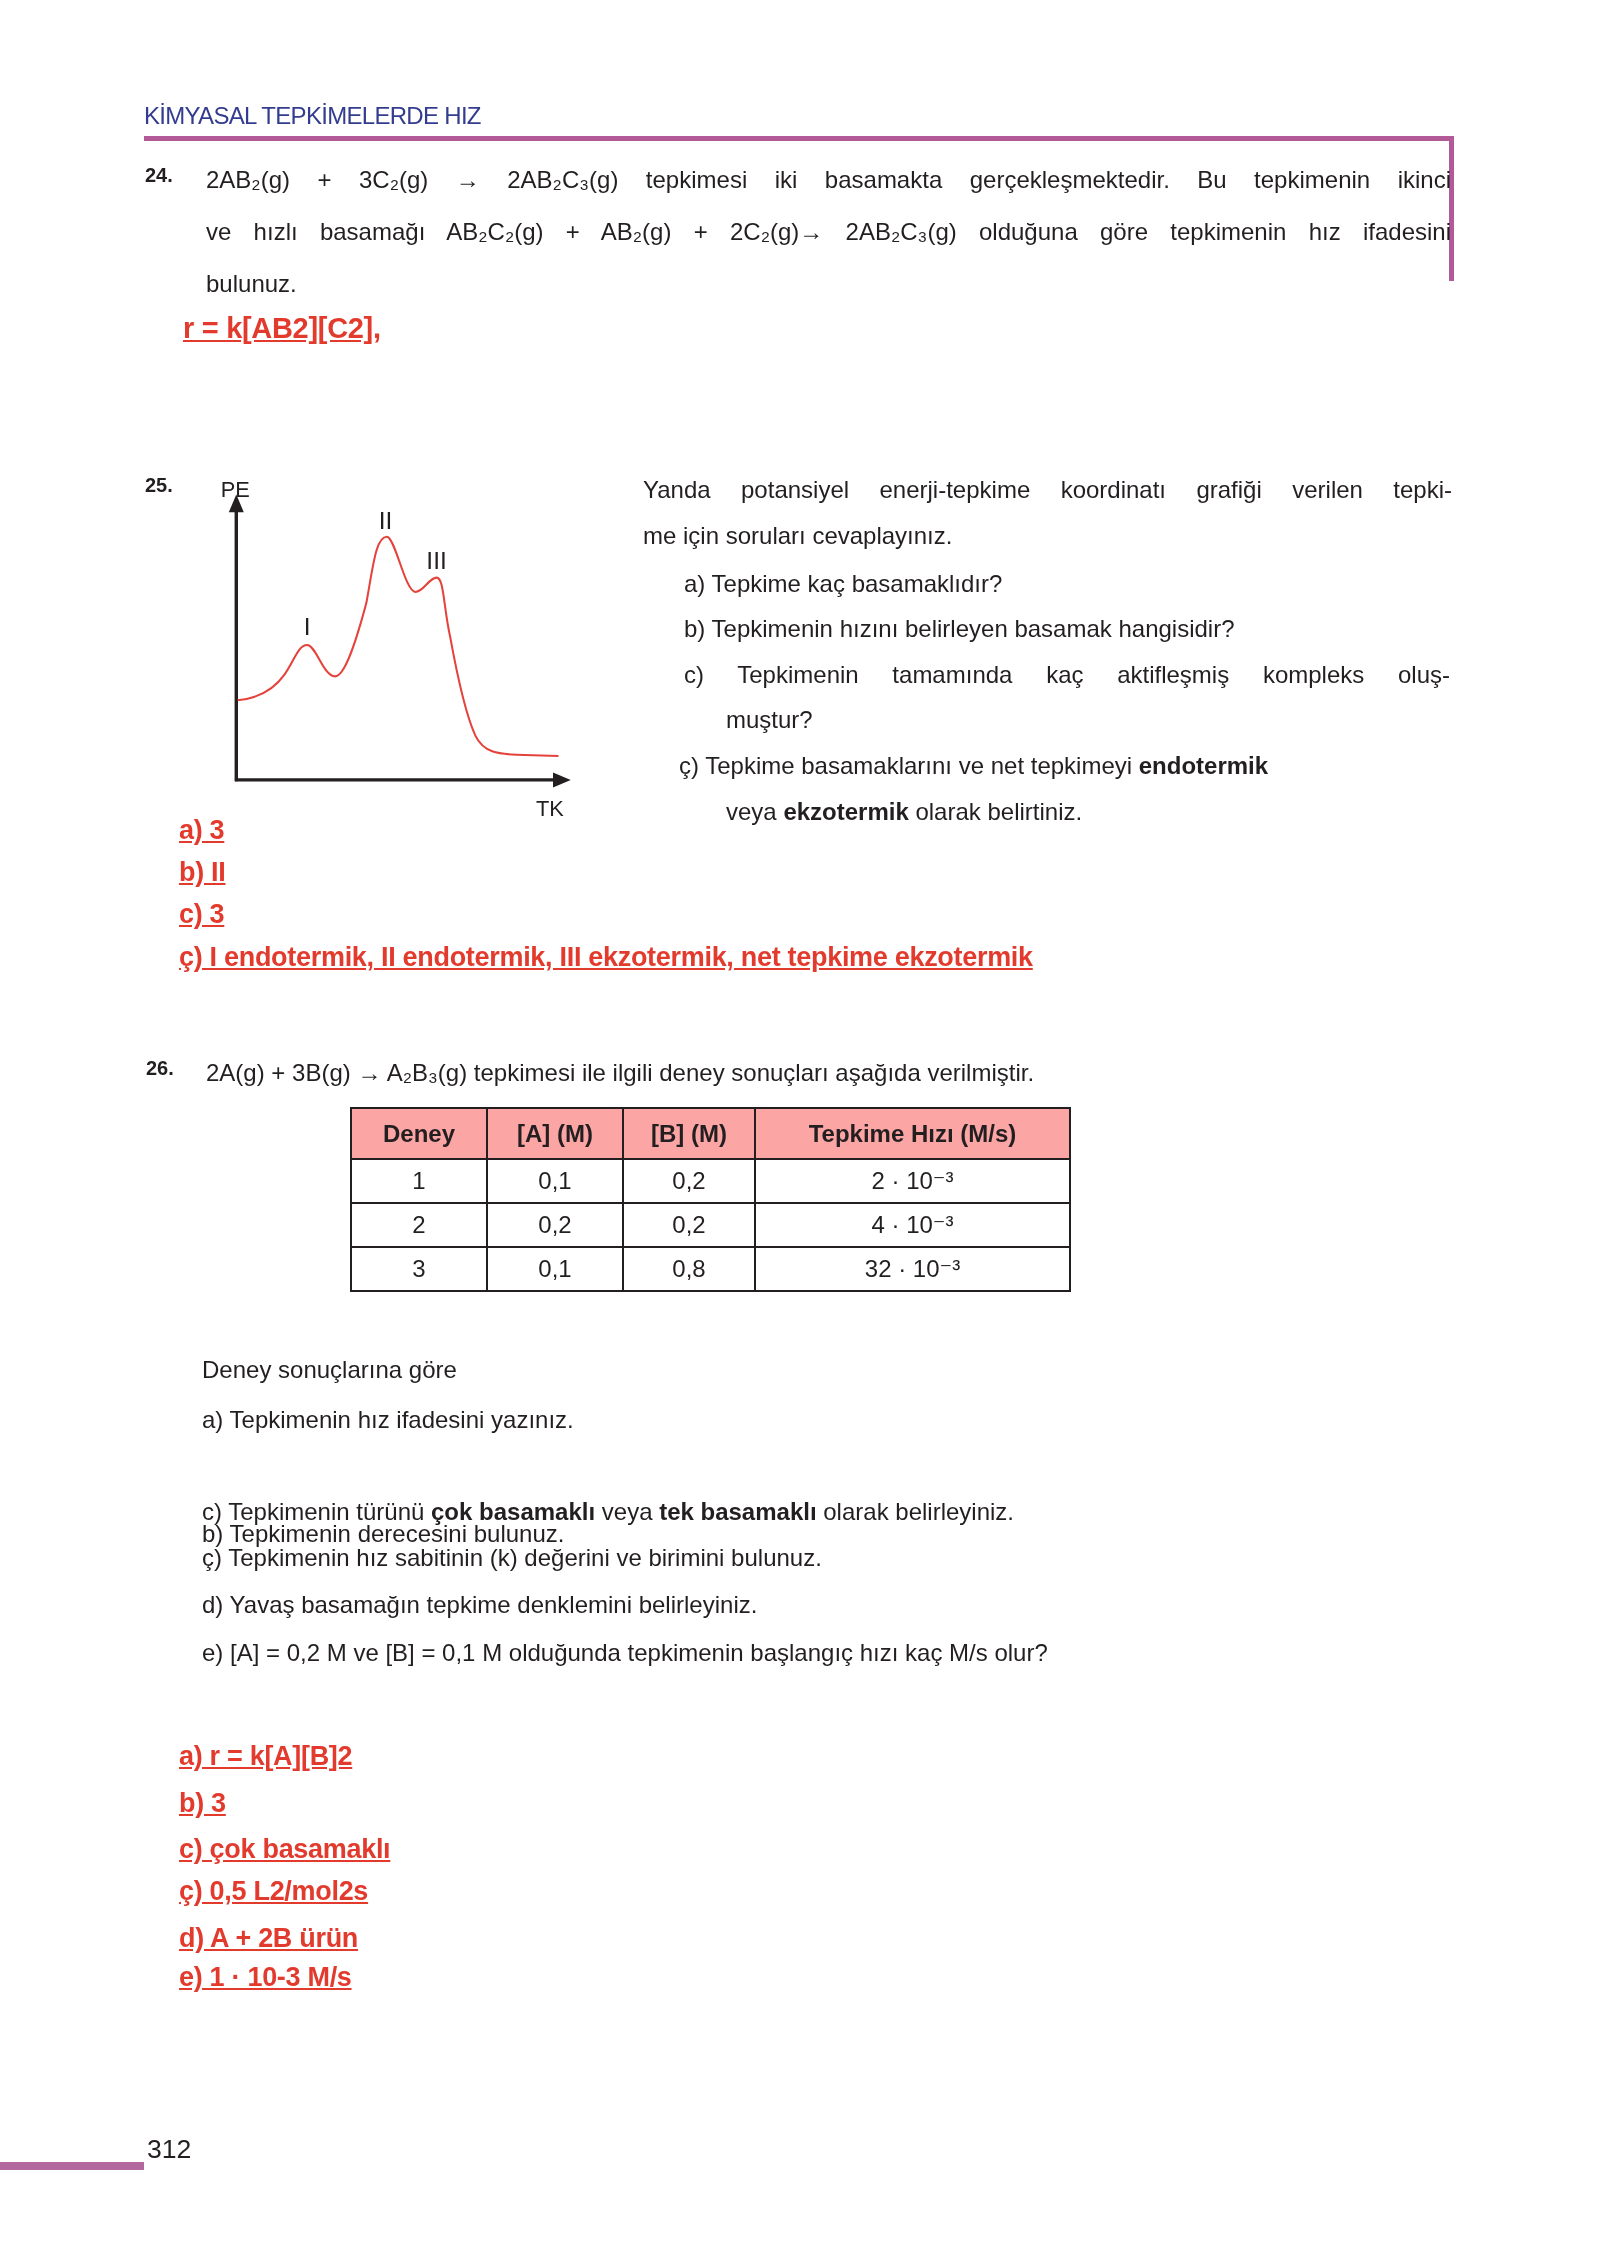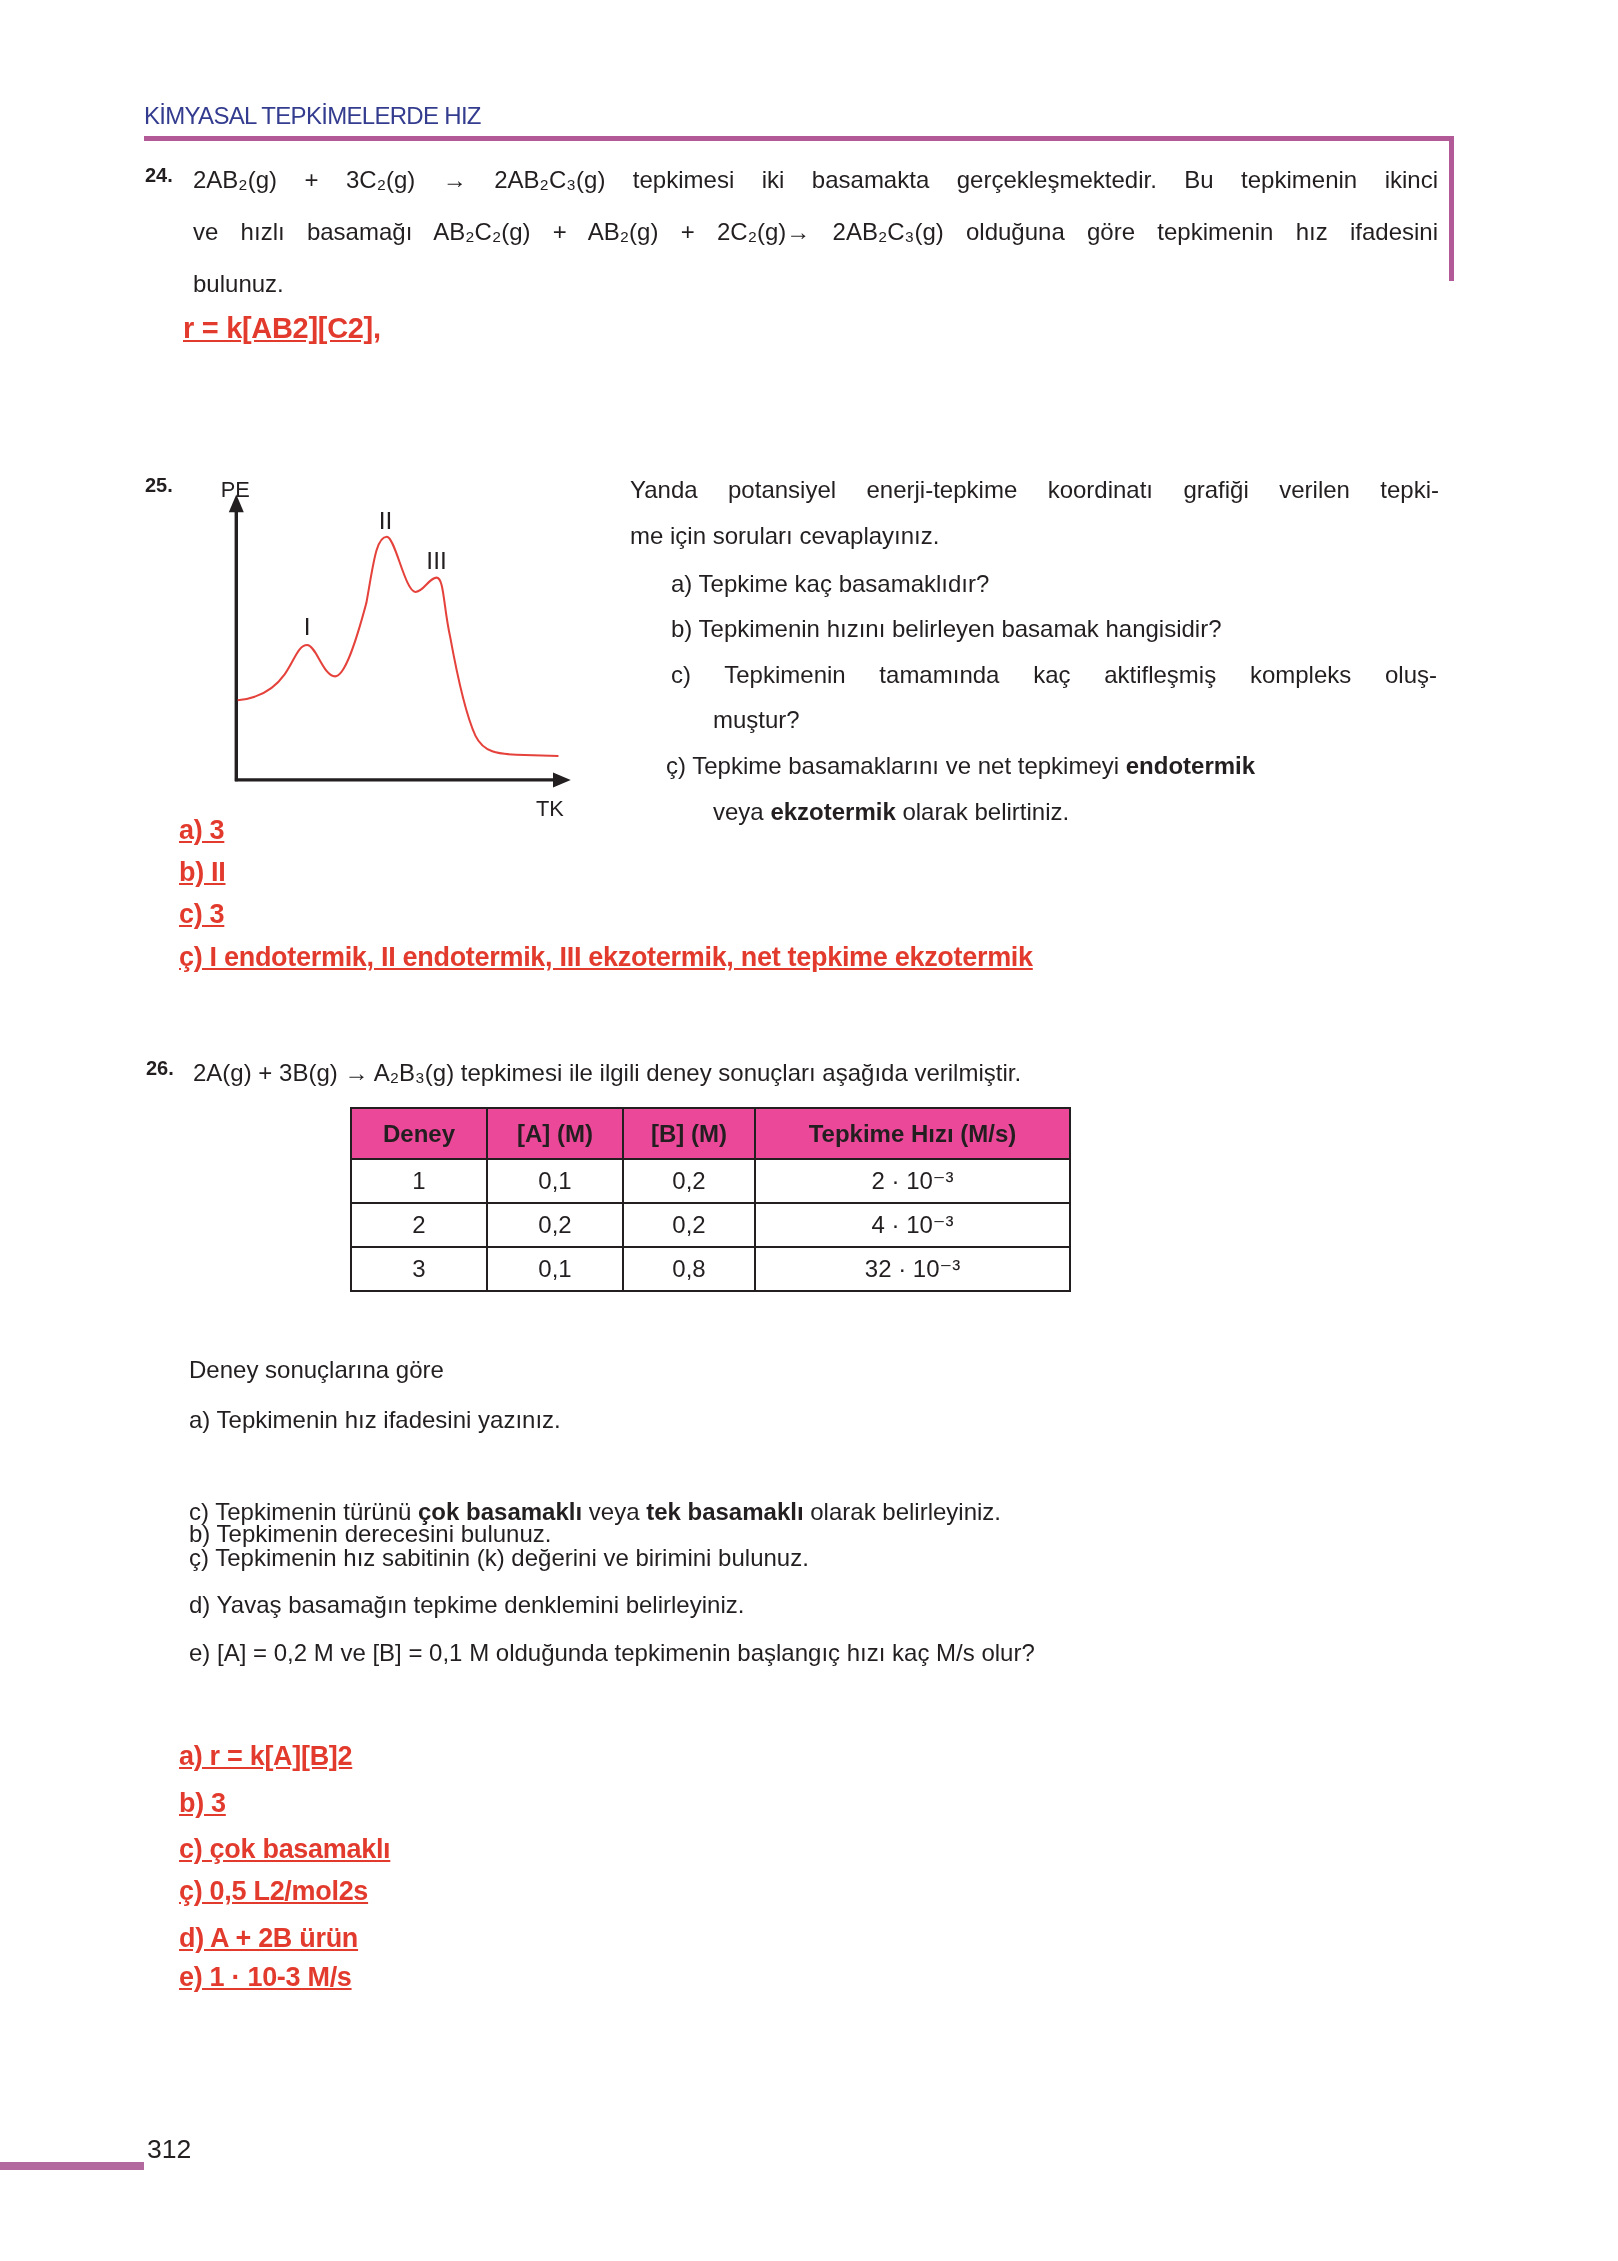--- a/index.html
+++ b/index.html
@@ -4,21 +4,21 @@
 <style>
   html,body{margin:0;padding:0;background:#ffffff;}
   .page{
     position:relative;
     width:1618px;height:2261px;
     background:#ffffff;
     font-family:"Liberation Sans","DejaVu Sans",sans-serif;
     color:#231f20;
     overflow:hidden;
   }
-  .t{position:absolute;font-size:24px;line-height:31px;color:#231f20;white-space:nowrap;}
+  .t{position:absolute;font-size:24px;line-height:31px;color:#231f20;white-space:nowrap;margin-left:13px;}
   .just{white-space:normal;text-align:justify;text-align-last:justify;}
   .b{font-weight:bold;}
   .qnum{position:absolute;font-size:20px;font-weight:bold;color:#231f20;}
   .ans{position:absolute;font-size:27px;font-weight:bold;color:#e23b2e;white-space:nowrap;letter-spacing:-0.3px;text-decoration:underline;}
   .header-title{
     position:absolute;left:144px;top:102px;
     font-size:24px;font-weight:500;color:#333c8e;letter-spacing:-0.7px;white-space:nowrap;
   }
   .header-rule{position:absolute;left:144px;top:136px;width:1309px;height:4.8px;background:#b25a97;}
   .header-rule-vert{position:absolute;left:1449px;top:136px;width:4.8px;height:145px;background:#b25a97;}
@@ -26,21 +26,21 @@
     position:absolute;left:350px;top:1107px;
     border-collapse:collapse;
     font-size:24px;color:#231f20;
     table-layout:fixed;
   }
   .exp-table td,.exp-table th{
     border:2px solid #231f20;
     text-align:center;vertical-align:middle;
     padding:0;
   }
-  .exp-table th{background:#ec4899;font-weight:bold;height:49px;}
+  .exp-table th{background:#fca5a5;font-weight:bold;height:49px;}
   .exp-table td{height:42px;font-weight:normal;}
   .exp-table{border:2.7px solid #231f20;}
   .footer-bar{position:absolute;left:0;top:2162px;width:144px;height:8.2px;background:#b3699e;}
   .page-num{position:absolute;left:147px;top:2134px;font-size:26.6px;color:#231f20;}
   svg text{font-family:"Liberation Sans","DejaVu Sans",sans-serif;}
 </style>
 </head>
 <body>
 
 <div class="page">

